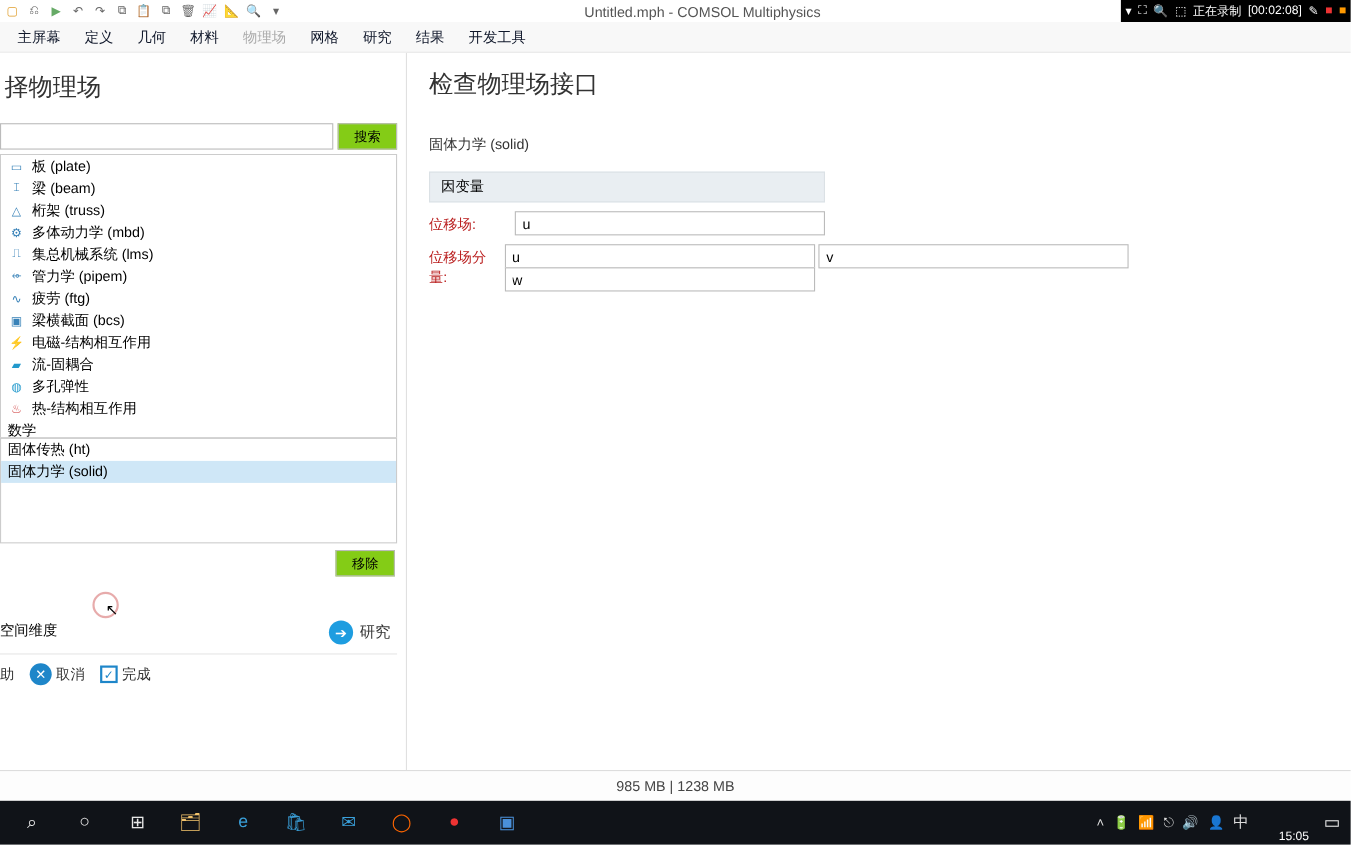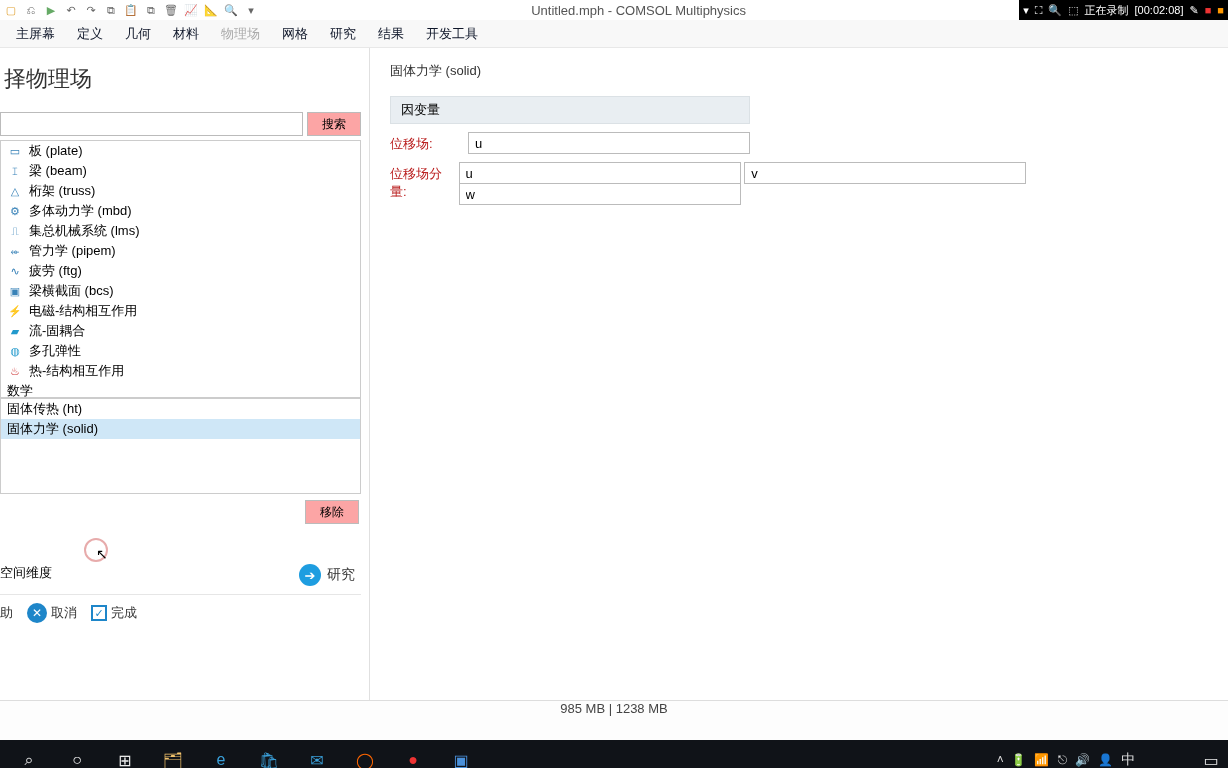--- a/index.html
+++ b/index.html
@@ -16,21 +16,21 @@
 
 .menubar { height: 28px; background: #f8f8f8; border-bottom: 1px solid #e8e8e8; display: flex; align-items: center; padding-left: 6px; gap: 2px; font-size: 13px; }
 .menubar .menu-item { padding: 4px 10px; color: #0f172a; cursor: pointer; }
 .menubar .menu-item.disabled { color: #aaa; }
 
 .content { display: flex; height: 652px; }
 .left-panel { width: 370px; border-right: 1px solid #e0e0e0; display: flex; flex-direction: column; padding: 10px 8px 0 0; background: #fff; }
 .panel-title { font-size: 22px; color: #333; margin: 6px 0 18px 4px; }
 .search-row { display: flex; gap: 4px; margin-bottom: 4px; }
 .search-row input { flex: 1; border: 1px solid #bbb; height: 24px; padding: 0 4px; font-size: 12px; }
-.btn-small { border: 1px solid #bbb; background: #fca5a5; height: 24px; padding: 0 14px; font-size: 12px; cursor: pointer; }
+.btn-small { border: 1px solid #bbb; background: #84cc16; height: 24px; padding: 0 14px; font-size: 12px; cursor: pointer; }
 
 .tree-box { border: 1px solid #ccc; height: 258px; overflow-y: auto; background: #fff; font-size: 13px; position: relative; }
 .tree-row { display: flex; align-items: center; height: 20px; padding-left: 6px; gap: 6px; cursor: pointer; }
 .tree-icon { width: 16px; height: 14px; display: inline-flex; align-items: center; justify-content: center; color: #3882b8; font-size: 11px; }
 .tree-row.sub { padding-left: 6px; }
 .tree-row.noicon { padding-left: 6px; }
 
 .btn-row-right { display: flex; justify-content: flex-end; margin: 6px 2px 10px 0; }
 
 .section-label { font-size: 13px; color: #333; margin: 4px 0 4px 4px; }
@@ -49,21 +49,21 @@
 
 .right-panel { flex: 1; padding: 14px 20px; }
 .right-title { font-size: 22px; color: #333; margin-bottom: 30px; }
 .right-sub { font-size: 13px; color: #333; margin-bottom: 16px; }
 .field-header { background: #e9eef2; height: 28px; display: flex; align-items: center; padding: 0 10px; font-size: 13px; width: 360px; border: 1px solid #dbe1e5; }
 .field-row { display: flex; align-items: flex-start; margin-top: 8px; font-size: 13px; }
 .field-label { width: 78px; color: #b91c1c; padding-top: 3px; }
 .field-input { border: 1px solid #bbb; width: 282px; height: 22px; padding: 0 6px; font-size: 13px; }
 .field-stack .field-input { margin-bottom: -1px; }
 
-.statusbar { height: 40px; border-top: 1px solid #ddd; display: flex; align-items: flex-start; justify-content: center; font-size: 13px; color: #444; background: #fdfdfd; }
+.statusbar { height: 28px; border-top: 1px solid #ddd; display: flex; align-items: center; justify-content: center; font-size: 13px; color: #444; background: #fdfdfd; }
 
 .taskbar { height: 40px; background: #101318; display: flex; align-items: center; color: #fff; font-size: 12px; position: relative; }
 .taskbar .tb-left { display: flex; align-items: center; gap: 10px; padding-left: 10px; }
 .taskbar .tb-icon { width: 38px; height: 32px; display: inline-flex; align-items: center; justify-content: center; font-size: 16px; color: #e8e8e8; }
 .taskbar .tb-right { position: absolute; right: 8px; display: flex; align-items: center; gap: 6px; }
 .taskbar .clock { text-align: right; line-height: 1.2; font-size: 11px; padding: 0 6px; margin-top: 40px; }
 .tray { display: flex; gap: 8px; align-items: center; color: #ddd; font-size: 12px; }
 
 .cursor { position: absolute; left: 96px; top: 546px; font-size: 14px; color: #000; pointer-events: none; z-index: 50; }
 .cursor-ring { position: absolute; left: 84px; top: 538px; width: 24px; height: 24px; border: 2px solid #d88; border-radius: 50%; opacity: .7; pointer-events: none; z-index: 49; }
@@ -199,20 +199,21 @@
         <span>取消</span>
       </span>
       <span class="circle-btn">
         <span class="check">✓</span>
         <span>完成</span>
       </span>
     </div>
   </div>
 
   <div class="right-panel">
+    <div class="right-title">检查物理场接口</div>
     <div class="right-sub">固体力学 (solid)</div>
     <div class="field-header">因变量</div>
 
     <div class="field-row">
       <div class="field-label">位移场:</div>
       <input class="field-input" value="u" style="">
     </div>
     <div class="field-row">
       <div class="field-label">位移场分量:</div>
       <div class="field-stack">

